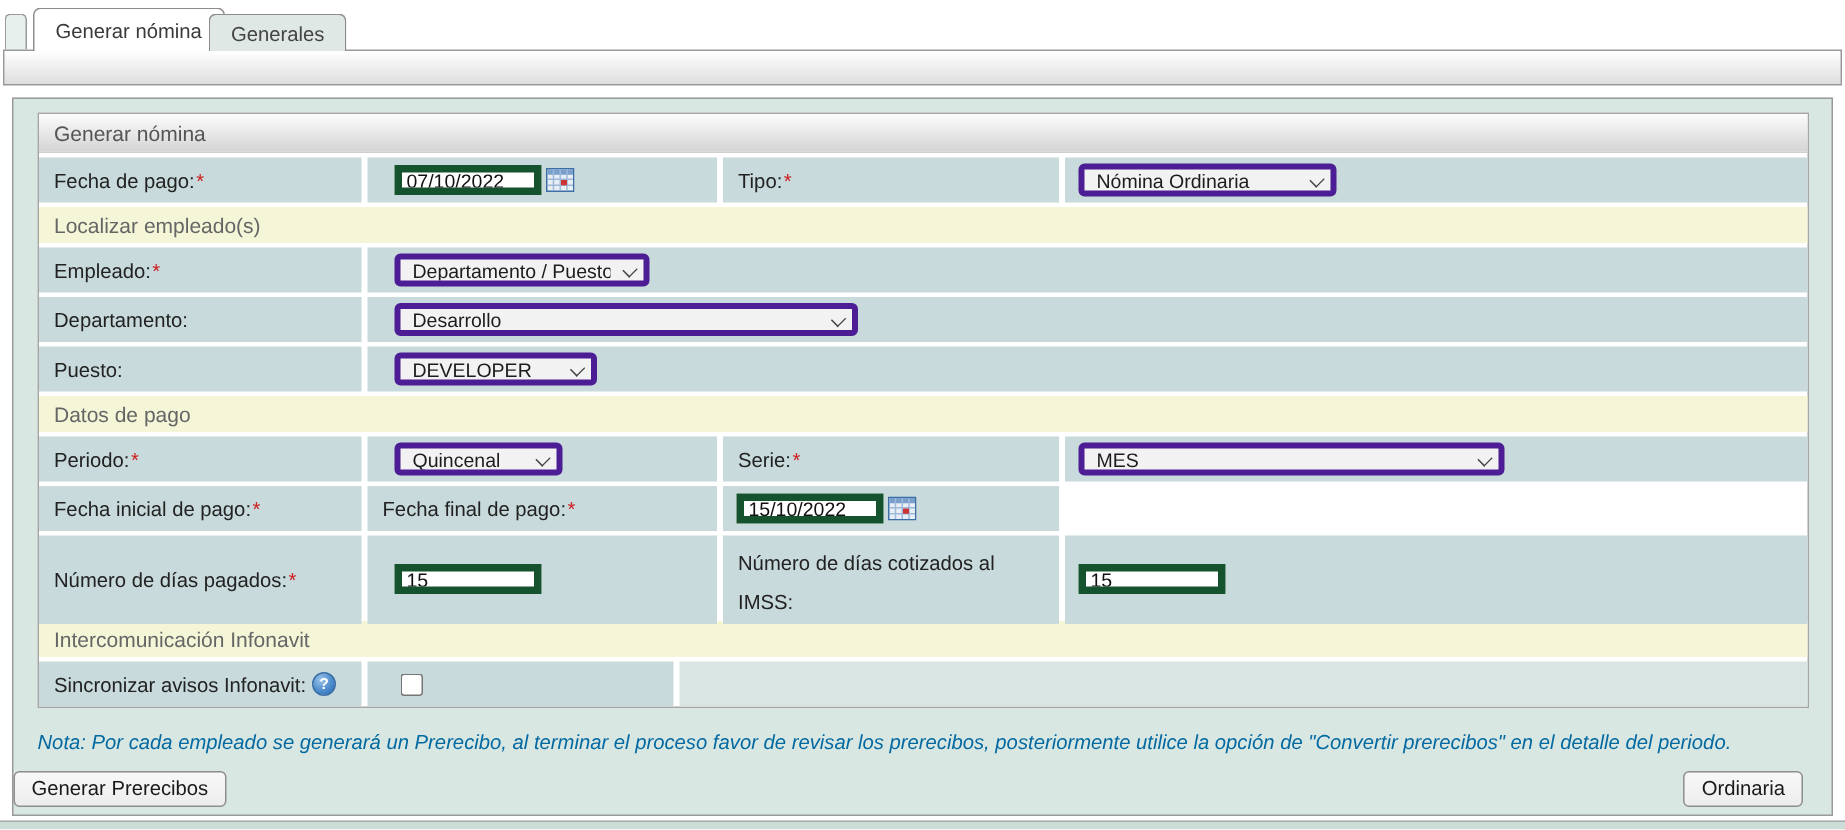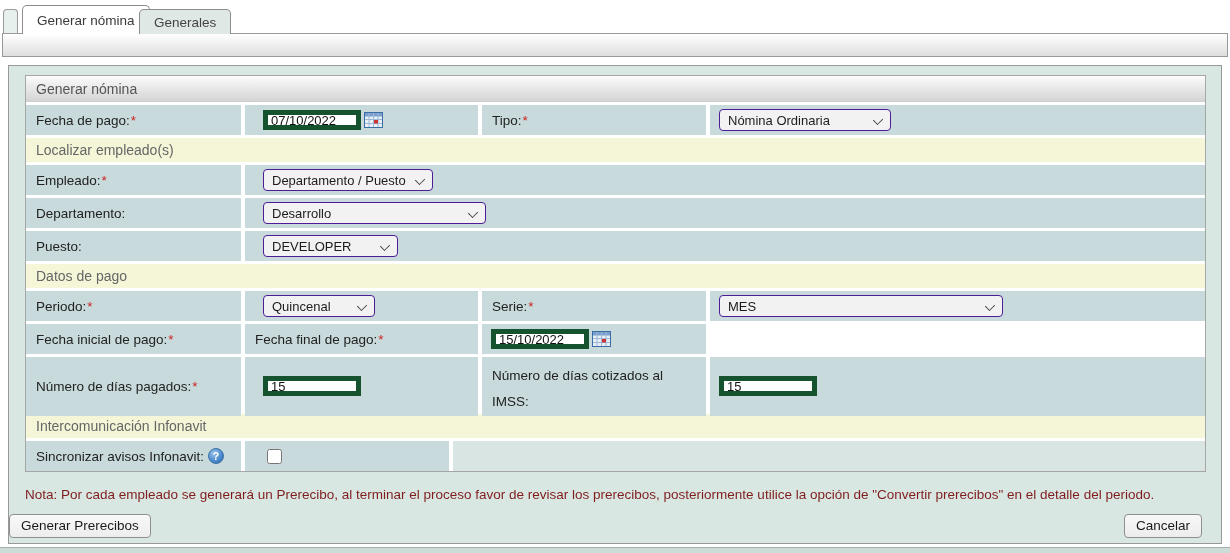--- a/index.html
+++ b/index.html
@@ -35,27 +35,27 @@
   .req { color:#cc2222; margin-left:1px; }
 
   
   input[type=text] { height:20px; width:98px; border:5px solid #14532d; font-family:"Liberation Sans",sans-serif; font-size:13px; padding:0 3px; background:#fff; color:#111; }
   input[type=checkbox] { width:15px; height:15px; margin-left:12px; accent-color:#fff; }
 
   .calicon { width:19px; height:16px; margin-left:3px; cursor:pointer; display:inline-block; }
 
   
   .selwrap { position:relative; display:inline-block; }
-  select { appearance:none; -webkit-appearance:none; height:22px; border:1px solid #4c1d95; border-radius:4px; background:#f2f2f2; font-family:"Liberation Sans",sans-serif; font-size:13px; color:#1c1c1c; padding:0 22px 0 8px; width:100%; }
+  select { appearance:none; -webkit-appearance:none; height:22px; border:4px solid #4c1d95; border-radius:4px; background:#f2f2f2; font-family:"Liberation Sans",sans-serif; font-size:13px; color:#1c1c1c; padding:0 22px 0 8px; width:100%; }
   .selwrap::after { content:""; position:absolute; right:9px; top:7px; width:7px; height:7px; border-left:1.6px solid #444; border-bottom:1.6px solid #444; transform:rotate(-45deg) scale(1,.8); pointer-events:none; }
-  .w170{width:170px}.w275{width:223px}.w135{width:135px}.w112{width:112px}.w172{width:172px}.w280{width:284px}
+  .w170{width:170px}.w275{width:309px}.w135{width:135px}.w112{width:112px}.w172{width:172px}.w280{width:284px}
 
   .helpicon { width:16px; height:16px; border-radius:50%; margin-left:4px; background:radial-gradient(circle at 35% 30%, #9cc4ea, #4d8ccd 55%, #2b67b4); border:1px solid #3a6ea5; color:#fff; font-size:10.5px; font-weight:bold; display:inline-flex; align-items:center; justify-content:center; cursor:pointer; }
 
-  .note { margin:13px 20px 0 16px; color:#7f1d1d; line-height:1.45; }
+  .note { margin:13px 20px 0 16px; font-style:italic; color:#0369a1; line-height:1.45; }
   .btnrow { display:flex; justify-content:space-between; gap:7px; margin:9px 19px 0 0; }
   button { font-family:"Liberation Sans",sans-serif; font-size:13.5px; color:#1a1a1a; background:linear-gradient(#f8f8f8,#ededed); border:1px solid #8f8f8f; border-radius:4px; padding:3px 11px 4px; cursor:pointer; }
 
   .bottomstrip { margin-top:3px; height:6px; background:#ccdcd8; border-top:1px solid #aaa; }
 </style>
 </head>
 <body>
 
 <div class="tabbar">
   <div class="minitab"></div>
@@ -201,17 +201,17 @@
       </div>
       <div class="cell filler"></div>
     </div>
 
   </div>
 
   <div class="note">Nota: Por cada empleado se generará un Prerecibo, al terminar el proceso favor de revisar los prerecibos, posteriormente utilice la opción de "Convertir prerecibos" en el detalle del periodo.</div>
 
   <div class="btnrow">
     <button>Generar Prerecibos</button>
-    <button>Cancelar</button>
+    <button>Ordinaria</button>
   </div>
 </div>
 
 <div class="bottomstrip"></div>
 
 </body></html>

